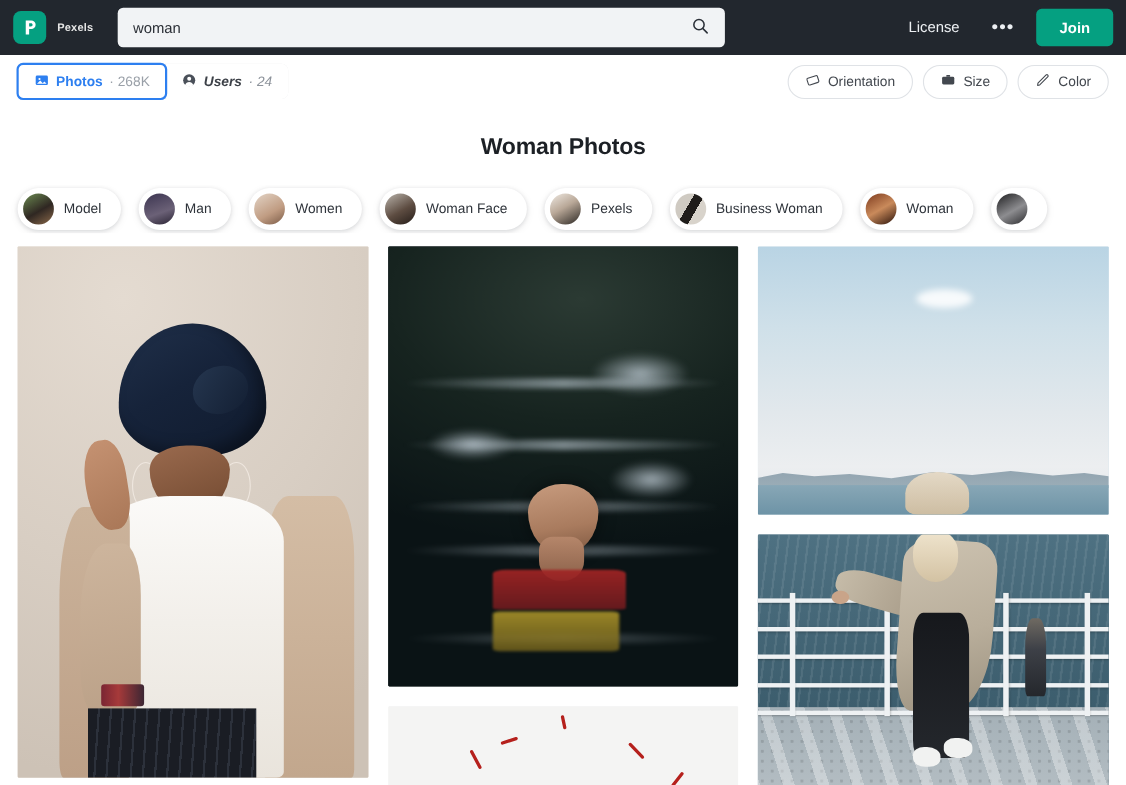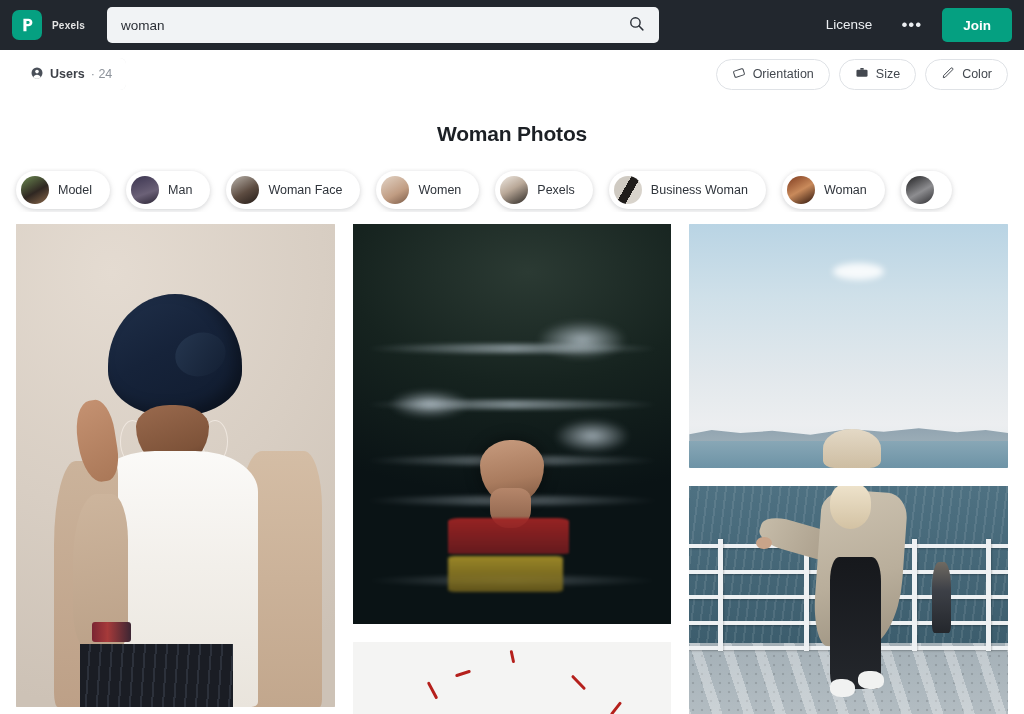--- a/index.html
+++ b/index.html
@@ -107,21 +107,21 @@
   .tab .tab-count { color: #8d939b; font-weight: normal; }
   .tab.active {
     background: #ffffff;
     border: 2px solid #2d7ff0;
     position: relative; z-index: 2;
     margin: -1px -1px -1px -1px;
     height: 34px;
   }
   .tab.active .tab-label { color: #2d7ff0; }
   .tab.active .tab-count { color: #9aa0a8; }
-  .tab.light { background: #ffffff; border-radius: 0 6px 6px 0; }
+  .tab.light { background: #ffffff; border-radius: 0 6px 6px 0; font-style: italic; }
   .filters { margin-left: auto; display: flex; align-items: center; gap: 9px; }
   .filter-chip {
     display: flex; align-items: center; gap: 7px;
     height: 31px; padding: 0 15px;
     border: 1px solid #dfe2e6; border-radius: 17px;
     background: #ffffff; color: #43484f;
     font-size: 12.5px; font-family: "Liberation Sans", sans-serif;
     cursor: pointer; white-space: nowrap;
   }
 
@@ -437,20 +437,31 @@
 
     <div class="nav">
       <a class="nav-link">License</a>
       <span class="nav-more">•••</span>
       <button class="join-btn">Join</button>
     </div>
   </div>
 
   <div class="subbar">
     <div class="tabs">
+      <button class="tab active">
+        <span>
+          <svg width="14" height="14" viewBox="0 0 24 24" aria-hidden="true">
+            <rect x="2.5" y="4.5" width="19" height="15" rx="2.2" fill="#2d7ff0"></rect>
+            <circle cx="8.4" cy="10" r="1.7" fill="#ffffff"></circle>
+            <path d="M4.5 17.5l5-5 4 4 2.5-2.5 3.5 3.5z" fill="#ffffff"></path>
+          </svg>
+        </span>
+        <span class="tab-label">Photos</span>
+        <span class="tab-count">· 268K</span>
+      </button>
       <button class="tab light">
         <span>
           <svg width="14" height="14" viewBox="0 0 24 24" aria-hidden="true">
             <circle cx="12" cy="12" r="9.4" fill="#4a5059"></circle>
             <circle cx="12" cy="9.6" r="3.1" fill="#ffffff"></circle>
             <path d="M5.6 19.4c1.1-3 3.5-4.6 6.4-4.6s5.3 1.6 6.4 4.6a9.3 9.3 0 01-12.8 0z" fill="#ffffff"></path>
           </svg>
         </span>
         <span class="tab-label">Users</span>
         <span class="tab-count">· 24</span>
@@ -491,26 +502,26 @@
   <div class="chips-row">
     <span class="tag-chip">
       <span class="tag-av" style="background:linear-gradient(150deg,#6c8b52,#2f2722 55%,#8c6a4b)"></span>
       <span>Model</span>
     </span>
     <span class="tag-chip">
       <span class="tag-av" style="background:linear-gradient(160deg,#3b3450,#6b6177 60%,#2a2434)"></span>
       <span>Man</span>
     </span>
     <span class="tag-chip">
+      <span class="tag-av" style="background:linear-gradient(150deg,#e3d4c6,#c09c82 60%,#7a5a46)"></span>
+      <span>Women</span>
+    </span>
+    <span class="tag-chip">
       <span class="tag-av" style="background:linear-gradient(150deg,#b9b3ab,#5d4c41 55%,#241c18)"></span>
       <span>Woman Face</span>
-    </span>
-    <span class="tag-chip">
-      <span class="tag-av" style="background:linear-gradient(150deg,#e3d4c6,#c09c82 60%,#7a5a46)"></span>
-      <span>Women</span>
     </span>
     <span class="tag-chip">
       <span class="tag-av" style="background:linear-gradient(150deg,#efe9e2,#b9a898 45%,#2b2723)"></span>
       <span>Pexels</span>
     </span>
     <span class="tag-chip">
       <span class="tag-av" style="background:linear-gradient(120deg,#cfcac2 0 40%,#1f1c1a 40% 62%,#d8d3cb 62%)"></span>
       <span>Business Woman</span>
     </span>
     <span class="tag-chip">

